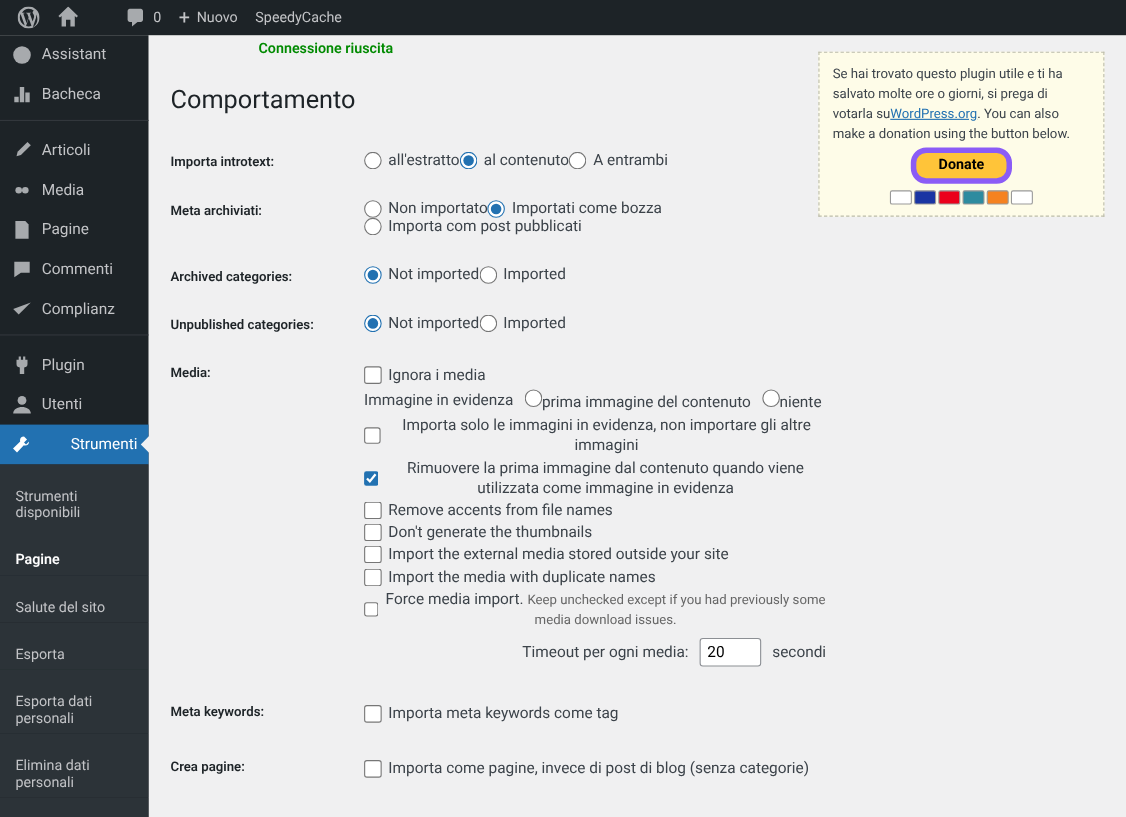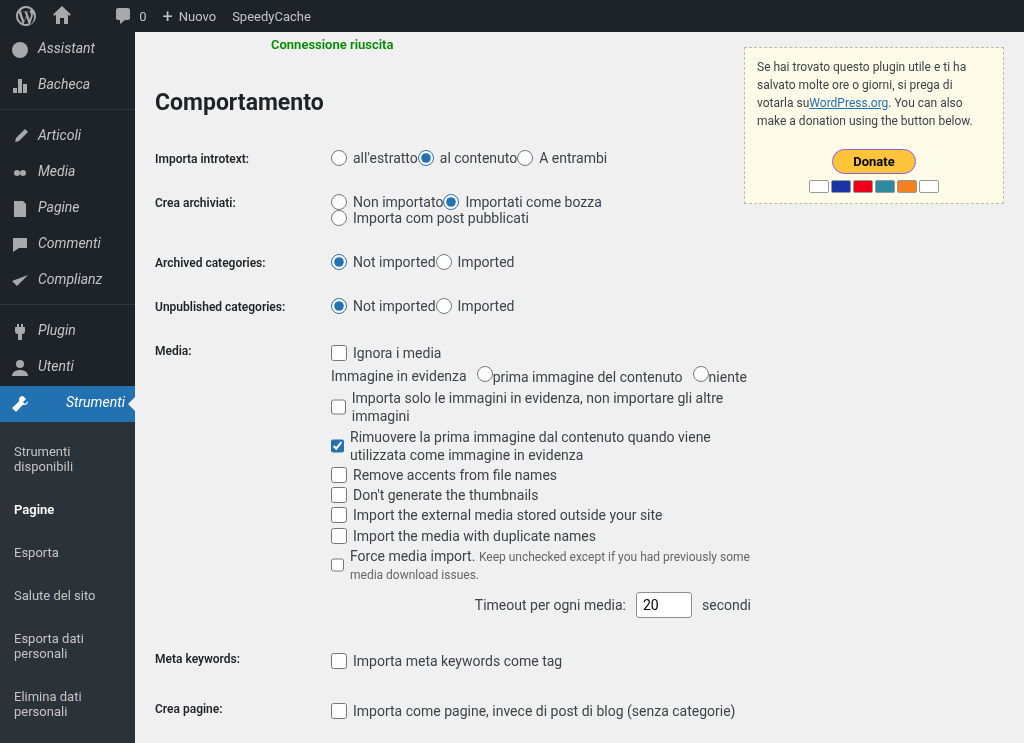--- a/index.html
+++ b/index.html
@@ -4,45 +4,45 @@
   <style>
     * { margin:0; padding:0; box-sizing:border-box; font-family:-apple-system,BlinkMacSystemFont,"Segoe UI",Roboto,Arial,sans-serif; }
     body { background:#f0f0f1; color:#3c434a; font-size:13px; }
     
     .topbar { height:32px; background:#1d2327; color:#c3c4c7; display:flex; align-items:center; padding:0 8px; font-size:13px; }
     .topbar .titem { display:flex; align-items:center; gap:6px; padding:0 8px; height:32px; cursor:pointer; }
     .topbar svg { width:20px; height:20px; fill:#a7aaad; }
     
     .wrap { display:flex; min-height:calc(100vh - 32px); }
     .sidebar { width:135px; background:#1d2327; color:#c3c4c7; font-size:14px; flex-shrink:0; }
-    .menu-item { display:flex; align-items:flex-start; gap:8px; padding:8px 10px; cursor:pointer;font-style:italic; }
+    .menu-item { display:flex; align-items:center; gap:8px; padding:8px 10px; cursor:pointer; }
     .menu-item svg { width:20px; height:20px; fill:#a7aaad; }
     .menu-item.active { background:#2271b1; color:#fff; position:relative;gap:36px; }
     .menu-item.active svg { fill:#fff; }
     .menu-item.active::after { content:''; position:absolute; right:-1px; top:50%; transform:translateY(-50%); border:8px solid transparent; border-right-color:#f0f0f1; }
     .submenu-item { padding:22px 10px 6px 14px; font-size:13px; cursor:pointer; color:#c3c4c7; background:#2c3338; }
     .submenu-item.current { color:#fff; font-weight:600; }
     .sep { height:5px; border-top:1px solid #32373c; margin:5px 0; }
     
     .main { flex:1; padding:10px 20px 40px; position:relative; }
-    .status { color:#008a00; font-weight:600; margin-left:116px; margin-top:-5px; }
+    .status { color:#008a00; font-weight:600; margin-left:80px; margin-top:-5px; }
     .donate-box { position:absolute; right:20px; top:15px; width:260px; border:1px dashed #bba; background:#fefce8; padding:10px 12px; font-size:12px; line-height:1.5; color:#3c434a; }
     .donate-box a { color:#2271b1; text-decoration:underline; }
-    .donate-btn { background:#ffc439; border:1px solid #8b5cf6; border-radius:14px; padding:4px 20px; font-weight:bold; font-size:13px; display:block; margin:19px auto 6px; cursor:pointer; }
+    .donate-btn { background:#ffc439; border:5px solid #8b5cf6; border-radius:14px; padding:4px 20px; font-weight:bold; font-size:13px; display:block; margin:4px auto 6px; cursor:pointer; }
     .cards { display:flex; justify-content:center; gap:2px; }
     .card { width:20px; height:13px; border:1px solid #999; border-radius:2px; }
-    h2 { font-size:23px; font-weight:700; margin:37px 0 20px; color:#1d2327; }
+    h2 { font-size:23px; font-weight:400; margin:25px 0 20px; color:#1d2327; }
     .form-row { display:flex; align-items:flex-start; padding:14px 0; }
     .form-label { width:176px; font-weight:600; color:#1d2327; font-size:12px; padding-top:2px; }
     .form-field { flex:1; max-width:420px; }
     .radio-row { display:flex; align-items:center; flex-wrap:wrap; }
     .radio-row label, .chk-row label { display:flex; align-items:center; gap:6px; font-size:14px; color:#3c434a; cursor:pointer; }
     input[type=radio],input[type=checkbox]{ width:16px; height:16px; accent-color:#2271b1; cursor:pointer; }
     .chk-row { display:flex; align-items:center; gap:6px; margin:2px 0; font-size:14px; color:#3c434a; }
-    .chk-row span { line-height:1.3; }
+    .chk-row span { line-height:1.3;text-align:center; }
     .hint { font-size:12px; color:#666; }
     .media-sub { display:flex; align-items:center; gap:10px; margin:4px 0 4px; font-size:14px; }
     input[type=text] { border:1px solid #8c8f94; border-radius:3px; padding:4px 6px; font-size:14px; width:56px; }
   </style>
 </head>
 <body>
 
 <div class="topbar">
   <div class="titem">
       <svg viewBox="0 0 20 20">
@@ -131,22 +131,22 @@
         <span>Utenti</span>
       </div>
     <div class="menu-item active">
         <svg viewBox="0 0 20 20">
           <path d="M13 2a4 4 0 0 0-4 4c0 .4.1.8.2 1.2L2 14l4 4 6.8-7.2c.4.1.8.2 1.2.2a4 4 0 0 0 4-4l-3 3-2-2 3-3z"></path>
         </svg>
         <span>Strumenti</span>
       </div>
     <div class="submenu-item">Strumenti disponibili</div>
     <div class="submenu-item current">Pagine</div>
+    <div class="submenu-item">Salute del sito</div>
     <div class="submenu-item">Esporta</div>
-    <div class="submenu-item">Salute del sito</div>
     <div class="submenu-item">Esporta dati personali</div>
     <div class="submenu-item">Elimina dati personali</div>
     <div class="submenu-item">Scheduled Actions</div>
     <div class="submenu-item">Editor del tema</div>
     <div class="submenu-item">Editor del plugin</div>
 
   </div>
 
   <div class="main">
     <div class="status">Connessione riuscita</div>
@@ -178,21 +178,21 @@
             <span>al contenuto</span>
           </label>
         <label>
             <input type="radio" name="it" style="">
             <span>A entrambi</span>
           </label>
       </div>
     </div>
 
     <div class="form-row">
-      <div class="form-label">Crea archiviati:</div>
+      <div class="form-label">Meta archiviati:</div>
       <div class="form-field radio-row">
         <label>
             <input type="radio" name="ar" style="">
             <span>Non importato</span>
           </label>
         <label>
             <input type="radio" name="ar" checked="" style="">
             <span>Importati come bozza</span>
           </label>
         <label>

